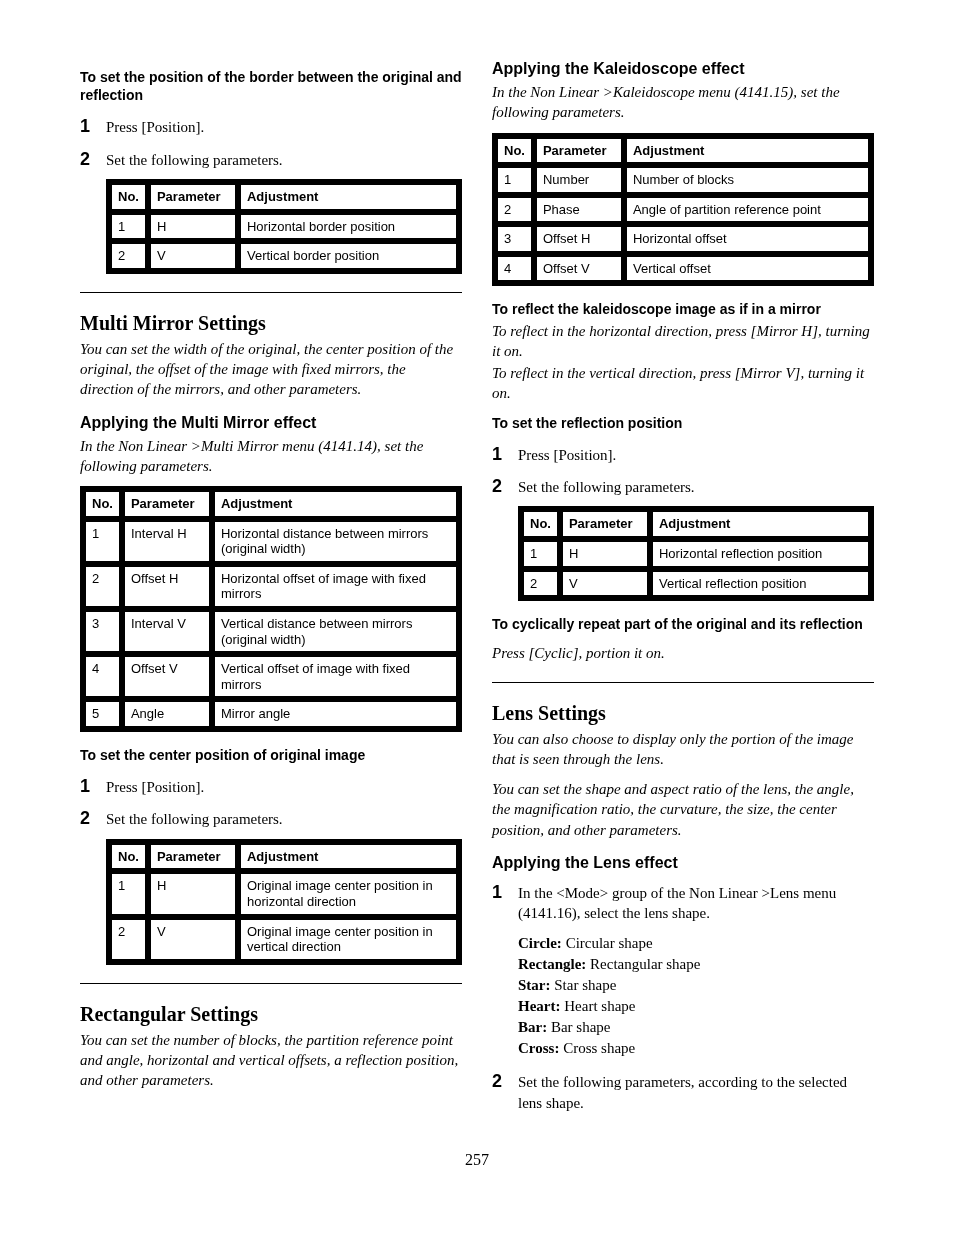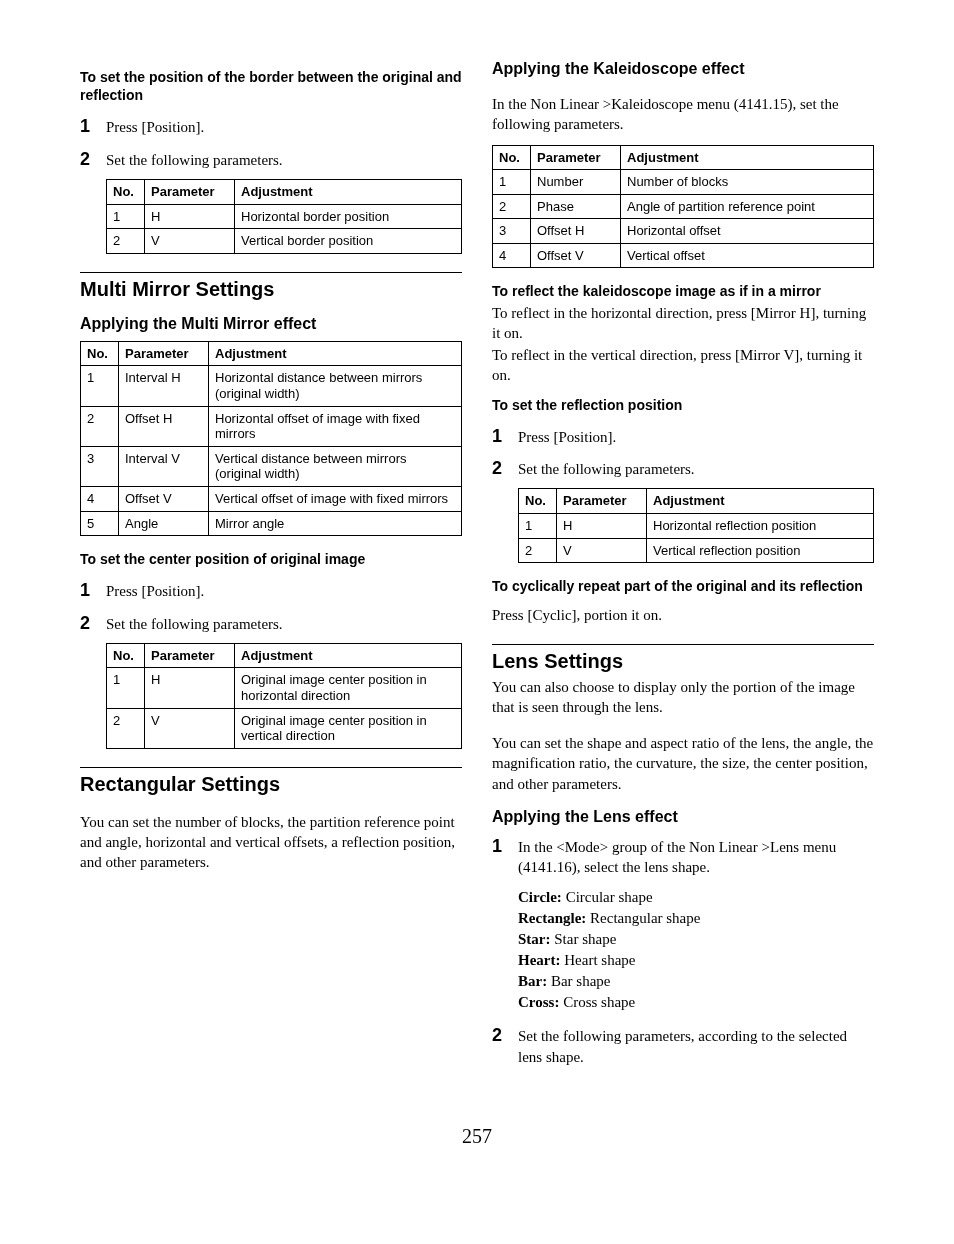--- a/index.html
+++ b/index.html
@@ -21,22 +21,23 @@
     min-width: 0;
   }
   .bold-para {
     font-family: Arial, Helvetica, sans-serif;
     font-weight: bold;
     font-size: 14px;
     margin: 8px 0 10px 0;
     line-height: 1.3;
   }
   .para {
-    margin: 16px 0 10px 0;
+    margin: 4px 0 10px 0;
     line-height: 1.35;
+    font-style: italic;
   }
   .num-step {
     display: flex;
     align-items: baseline;
     margin: 8px 0;
     line-height: 1.35;
   }
   .num-step .num {
     font-family: Arial, Helvetica, sans-serif;
     font-weight: bold;
@@ -47,55 +48,55 @@
   .num-step .txt { flex: 1; }
   table.param {
     border-collapse: collapse;
     width: 100%;
     margin: 8px 0 14px 0;
     font-family: Arial, Helvetica, sans-serif;
     font-size: 13px;
   }
   table.param.indent { margin-left: 26px; width: calc(100% - 26px); }
   table.param th, table.param td {
-    border: 1px solid #000000;
+    border: 6px solid #000000;
     padding: 4px 6px;
     text-align: left;
     vertical-align: top;
     line-height: 1.2;
   }
   table.param th {
     font-weight: bold;
     background: #fff;
   }
   table.param .c-no { width: 38px; }
   table.param .c-param { width: 90px; }
   h2.section {
-    font-family: Liberation Sans, sans-serif;
+    font-family: Liberation Serif, serif;
     font-weight: bold;
     font-size: 20px;
     margin: 18px 0 4px 0;
-    padding-top: 5px;
+    padding-top: 19px;
     border-top: 1px solid #000;
   }
   h3.subsection {
     font-family: Arial, Helvetica, sans-serif;
     font-weight: bold;
     font-size: 16px;
     margin: 14px 0 4px 0;
   }
   .shape-list {
     margin: 10px 0 10px 26px;
     line-height: 1.4;
   }
   .shape-list .label { font-weight: bold; }
   .page-num {
     text-align: center;
-    font-size: 20px;
-    margin-top: 50px;
+    font-size: 16px;
+    margin-top: 30px;
     font-family: Liberation Serif, serif;
   }
 </style>
 </head>
 <body>
 
 <div class="columns">
 
   <div class="col">
 
@@ -124,22 +125,24 @@
       </tr>
       <tr>
         <td>2</td>
         <td>V</td>
         <td>Vertical border position</td>
       </tr>
     </tbody>
       </table>
 
     <h2 class="section">Multi Mirror Settings</h2>
+    <div class="para">You can set the width of the original, the center position of the original, the offset of the image with fixed mirrors, the direction of the mirrors, and other parameters.</div>
 
     <h3 class="subsection">Applying the Multi Mirror effect</h3>
+    <div class="para">In the Non Linear &gt;Multi Mirror menu (4141.14), set the following parameters.</div>
 
     <table class="param">
       <tbody>
           <tr>
         <th class="c-no">No.</th>
         <th class="c-param">Parameter</th>
         <th>Adjustment</th>
       </tr>
       <tr>
             <td>1</td>

